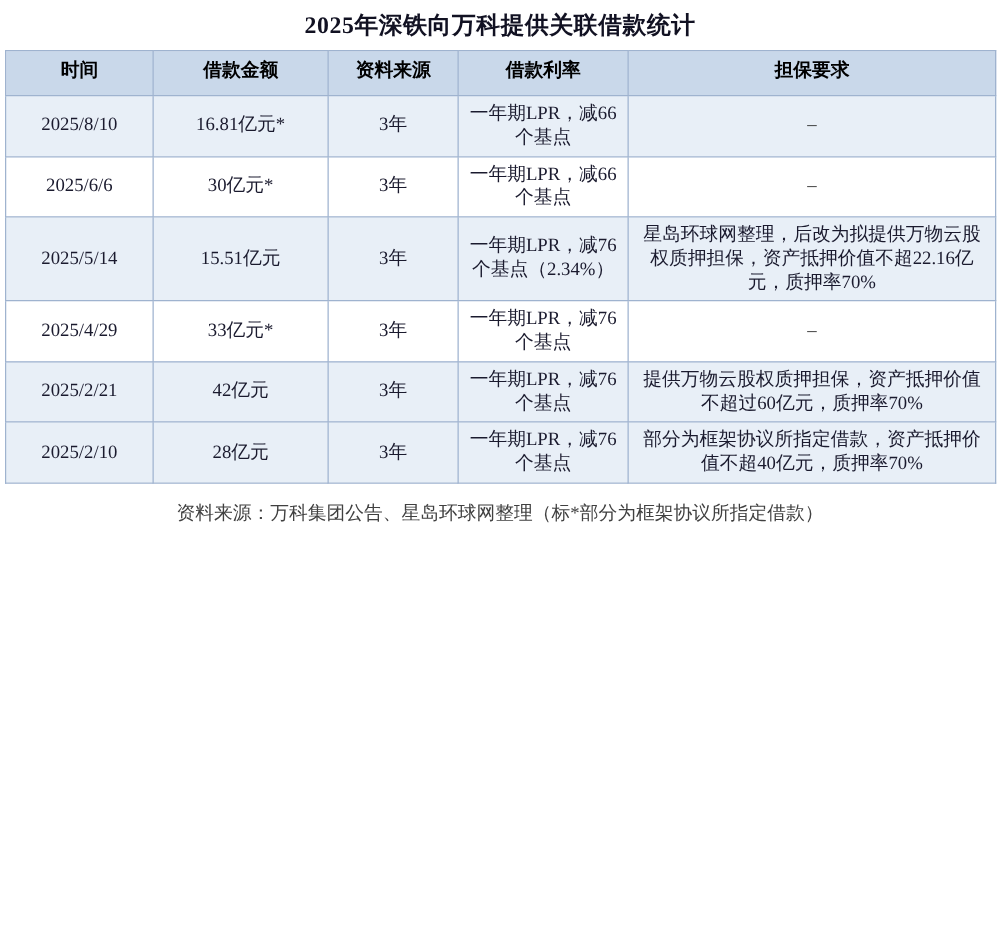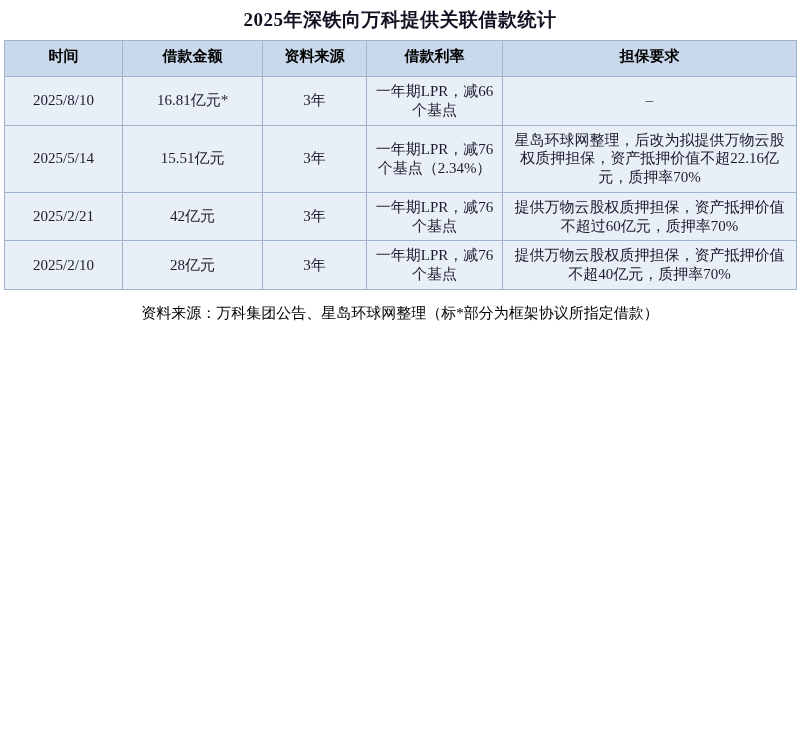--- a/index.html
+++ b/index.html
@@ -74,21 +74,21 @@
   }
   td.dash {
     text-align: center;
     font-size: 16px;
     color: #333;
   }
   .footer {
     margin-top: 10px;
     text-align: center;
     font-size: 15px;
-    color: #000000;
+    color: #404040;
     padding: 4px 10px 0 10px;
   }
 </style>
 </head>
 <body>
 
 <div class="sheet">
 
   <div class="title-bar">2025年深铁向万科提供关联借款统计</div>
 
@@ -110,39 +110,53 @@
       </tr>
     </thead>
     <tbody>
       <tr class="odd">
         <td>2025/8/10</td>
         <td>16.81亿元*</td>
         <td>3年</td>
         <td class="rate">一年期LPR，减66个基点</td>
         <td class="dash">–</td>
       </tr>
+      <tr class="even">
+        <td>2025/6/6</td>
+        <td>30亿元*</td>
+        <td>3年</td>
+        <td class="rate">一年期LPR，减66个基点</td>
+        <td class="dash">–</td>
+      </tr>
       <tr class="odd">
         <td>2025/5/14</td>
         <td>15.51亿元</td>
         <td>3年</td>
         <td class="rate">一年期LPR，减76个基点（2.34%）</td>
         <td class="guar">星岛环球网整理，后改为拟提供万物云股权质押担保，资产抵押价值不超22.16亿元，质押率70%</td>
+      </tr>
+      <tr class="even">
+        <td>2025/4/29</td>
+        <td>33亿元*</td>
+        <td>3年</td>
+        <td class="rate">一年期LPR，减76个基点</td>
+        <td class="dash">–</td>
       </tr>
       <tr class="odd">
         <td>2025/2/21</td>
         <td>42亿元</td>
         <td>3年</td>
         <td class="rate">一年期LPR，减76个基点</td>
         <td class="guar">提供万物云股权质押担保，资产抵押价值不超过60亿元，质押率70%</td>
       </tr>
       <tr class="odd">
         <td>2025/2/10</td>
         <td>28亿元</td>
         <td>3年</td>
         <td class="rate">一年期LPR，减76个基点</td>
-        <td class="guar">提供万物云股权质押担保，资产抵押价值不超40亿元，质押率70%</td>
+        <td class="guar">部分为框架协议所指定借款，资产抵押价值不超40亿元，质押率70%</td>
       </tr>
     </tbody>
   </table>
 
   <div class="footer">资料来源：万科集团公告、星岛环球网整理（标*部分为框架协议所指定借款）</div>
 
 </div>
 
 </body></html>

